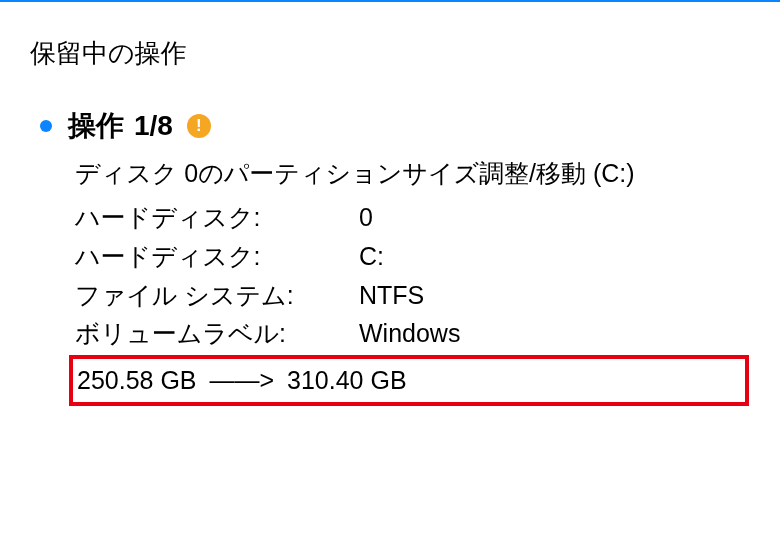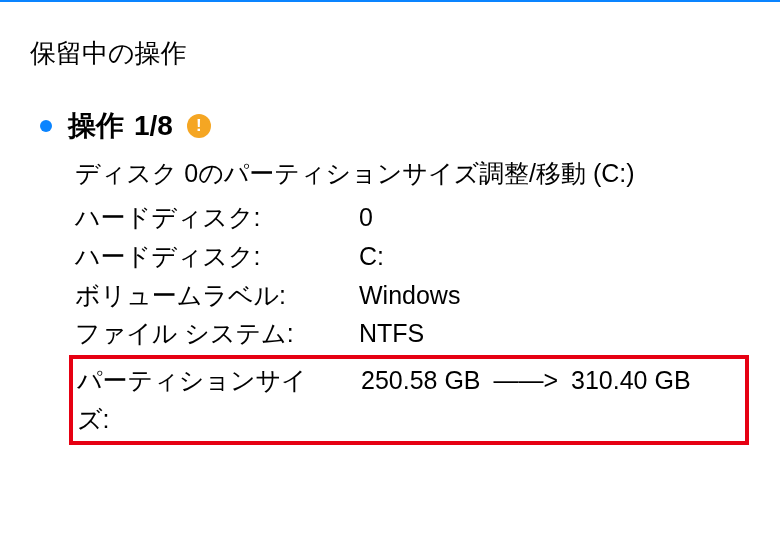--- a/index.html
+++ b/index.html
@@ -109,32 +109,31 @@
     <span class="kv-label">ハードディスク:</span>
     <span class="kv-value">0</span>
   </div>
 
   <div class="kv-row">
     <span class="kv-label">ハードディスク:</span>
     <span class="kv-value">C:</span>
   </div>
 
   <div class="kv-row">
+    <span class="kv-label">ファイル システム:</span>
+    <span class="kv-value">NTFS</span>
+  </div>
+
+  <div class="kv-row">
     <span class="kv-label">ボリュームラベル:</span>
     <span class="kv-value">Windows</span>
   </div>
 
-  <div class="kv-row">
-    <span class="kv-label">ファイル システム:</span>
-    <span class="kv-value">NTFS</span>
-  </div>
-
   <div class="highlight">
     <div class="kv-row">
-      <span class="kv-label">パーティションサイズ:</span>
       <span class="kv-value">
         <span>250.58 GB</span>
         <span class="arrow">——&gt;</span>
         <span>310.40 GB</span>
       </span>
     </div>
   </div>
 </div>
 
 </body></html>

